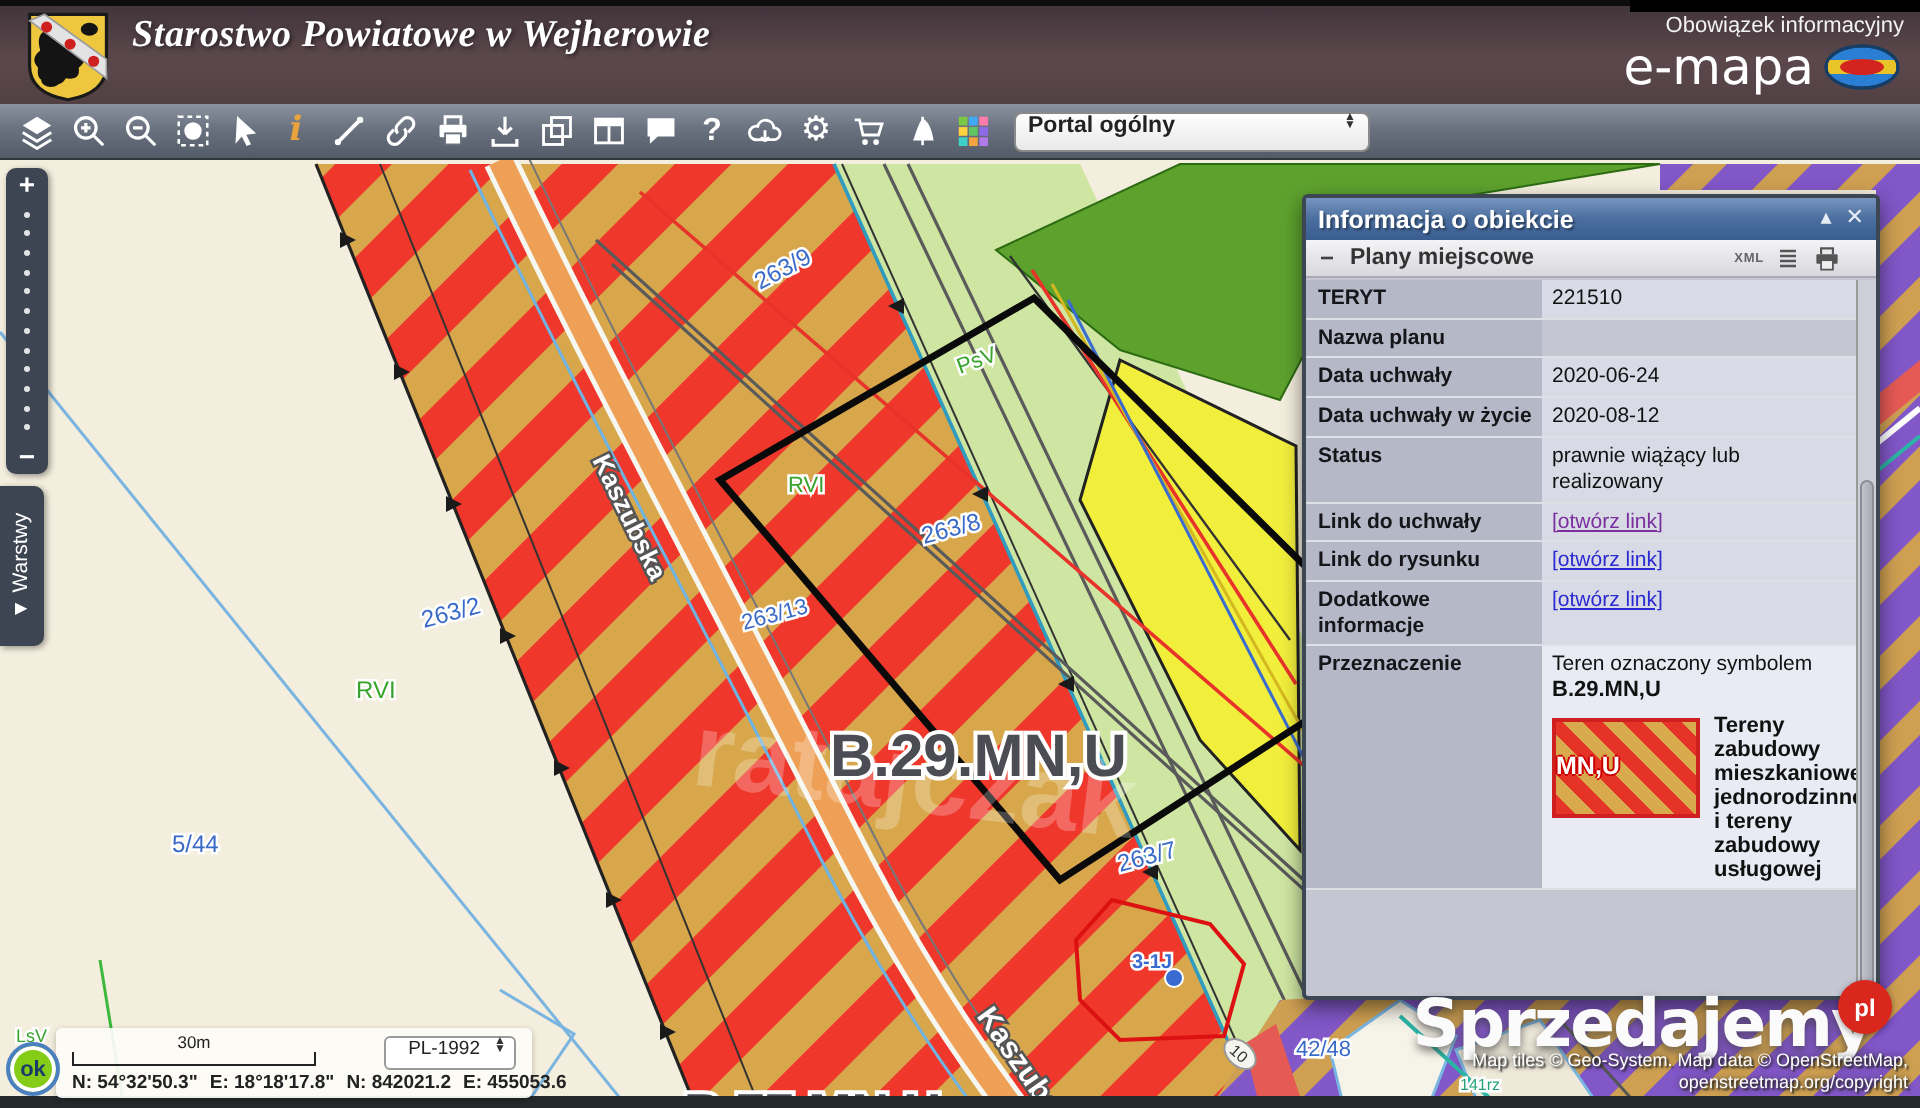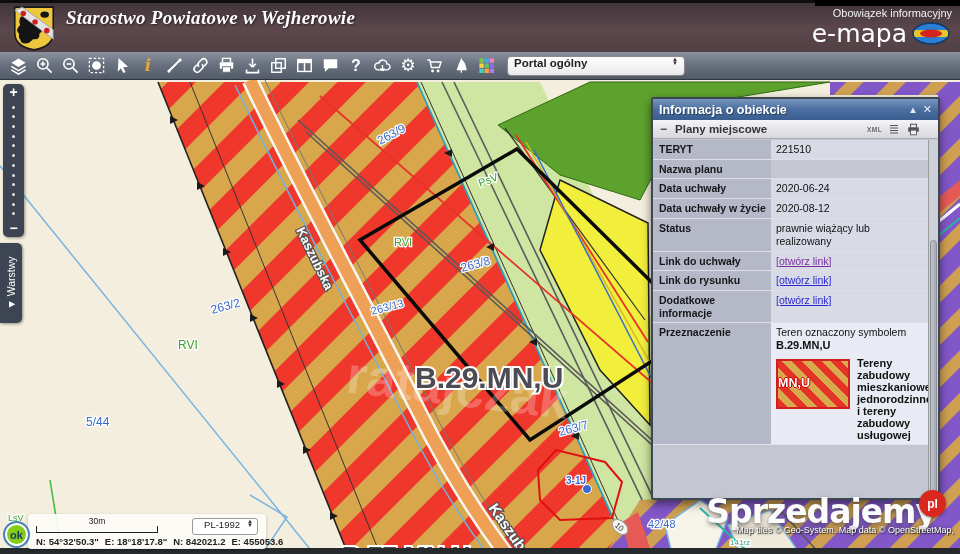--- a/index.html
+++ b/index.html
@@ -493,15 +493,16 @@
     </div>
     <div class="coords">
       <span>N: 54°32'50.3"</span><span>E: 18°18'17.8"</span><span>N: 842021.2</span><span>E: 455053.6</span>
     </div>
   </div>
 
   <div class="sprz">Sprzedajemy</div>
   <div class="sprz-pl">pl</div>
   <div class="attrib">
     <div>Map tiles © Geo-System. Map data © OpenStreetMap,</div>
+    <div>openstreetmap.org/copyright</div>
   </div>
 
 </div>
 
 </body></html>

